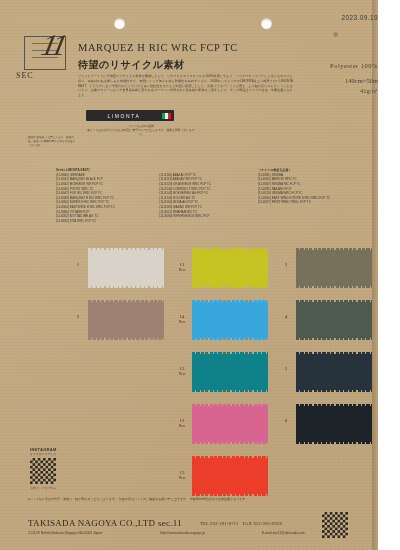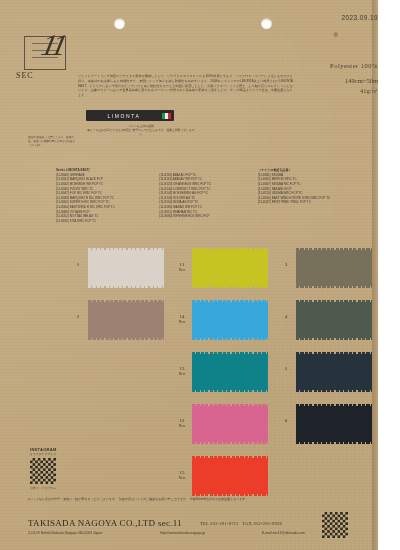--- a/index.html
+++ b/index.html
@@ -112,20 +112,22 @@
   <div class="seclogo">
     <div class="secbox">
         <i></i>
         <i></i>
         <i></i>
       </div>
     <div class="sec-num">11</div>
     <div class="sec-label">SEC</div>
   </div>
 
+  <div class="title">MARQUEZ H RIC WRC FCP TC</div>
+  <div class="subtitle">待望のリサイクル素材</div>
   <div class="desc">リモンタイートリにて待望のリサイクル素材を開発しました。リサイクルポリエステルを100%使用しており、マイクロファイバーによるしなやかさと張り、高級感のある膨らみと伸縮性です。裏面にテンプ加工を施し防風性を高めています。2008年にイタリアのLIMONTA社より発売されたLIMONTA EAST、イタリアにおいて培われたノウハウと高い信頼性をそのまま中国に移管しました。今後バリエーションも増え、より幅の広いコレクションとなります。合繊アウターにおいて世界最高峰と言われるヨーロッパで培われた最高級の素材をご提案します。※この商品はイタリア企画、中国生産となります。</div>
 
   <div class="limonta">
     <span class="lm">LIMONTA</span>
     <span class="flag">
       <b style="background:#179a54"></b>
         <b style="background:#f2efe7"></b>
         <b style="background:#d3202f"></b>
     </span>
   </div>

